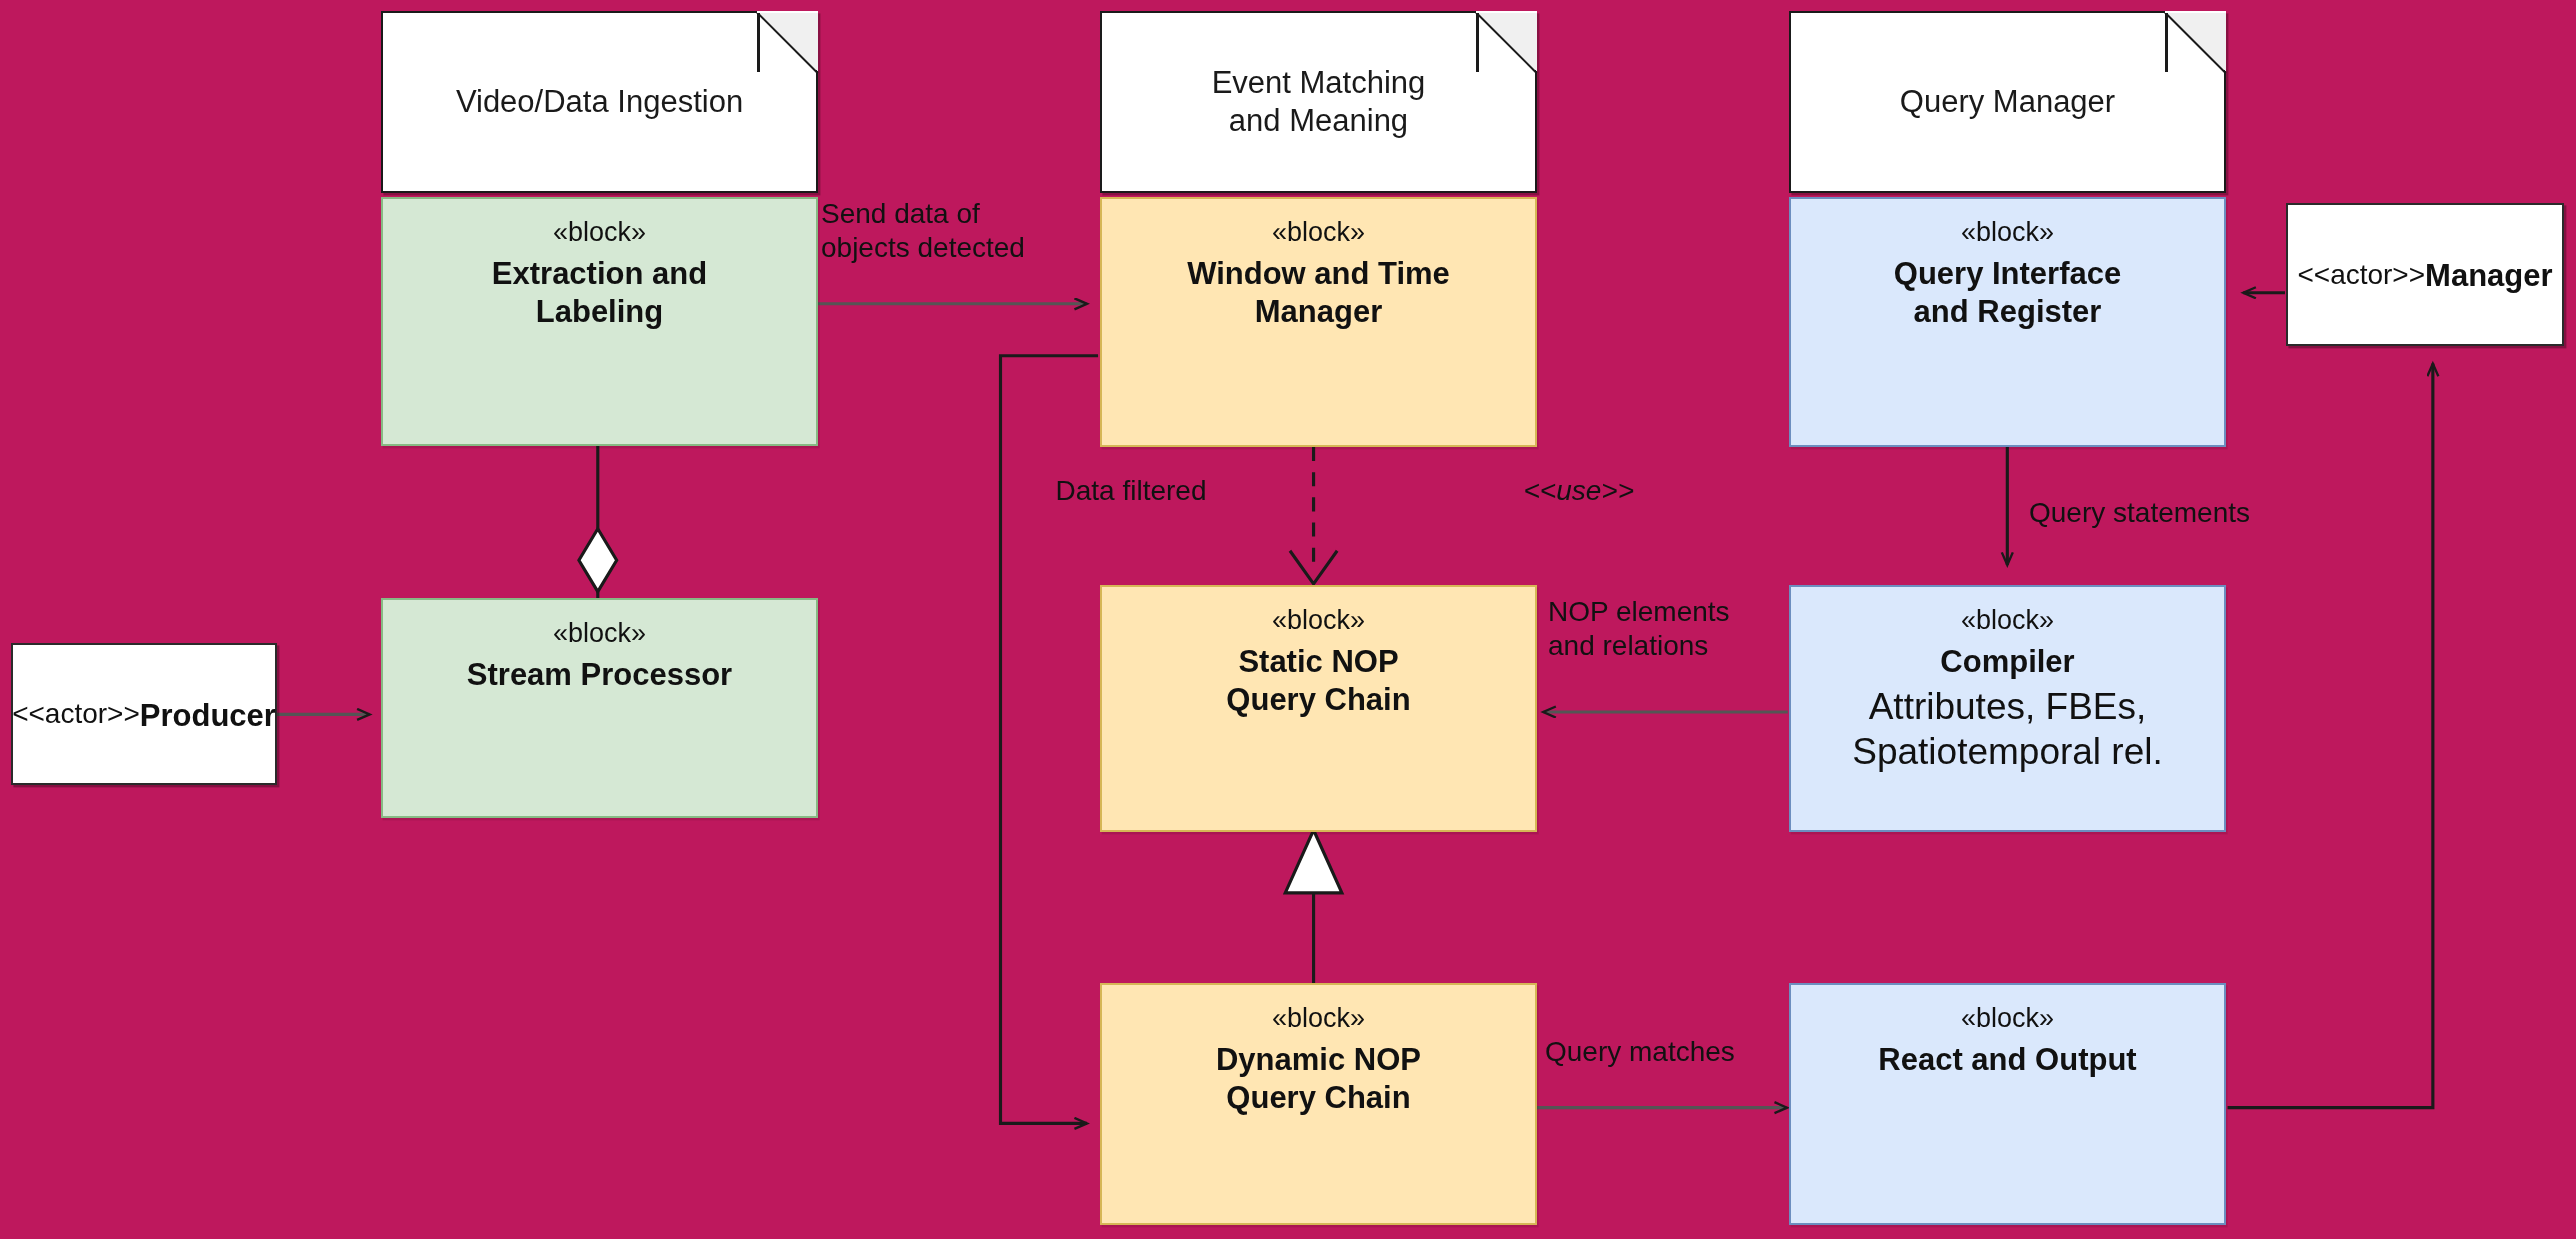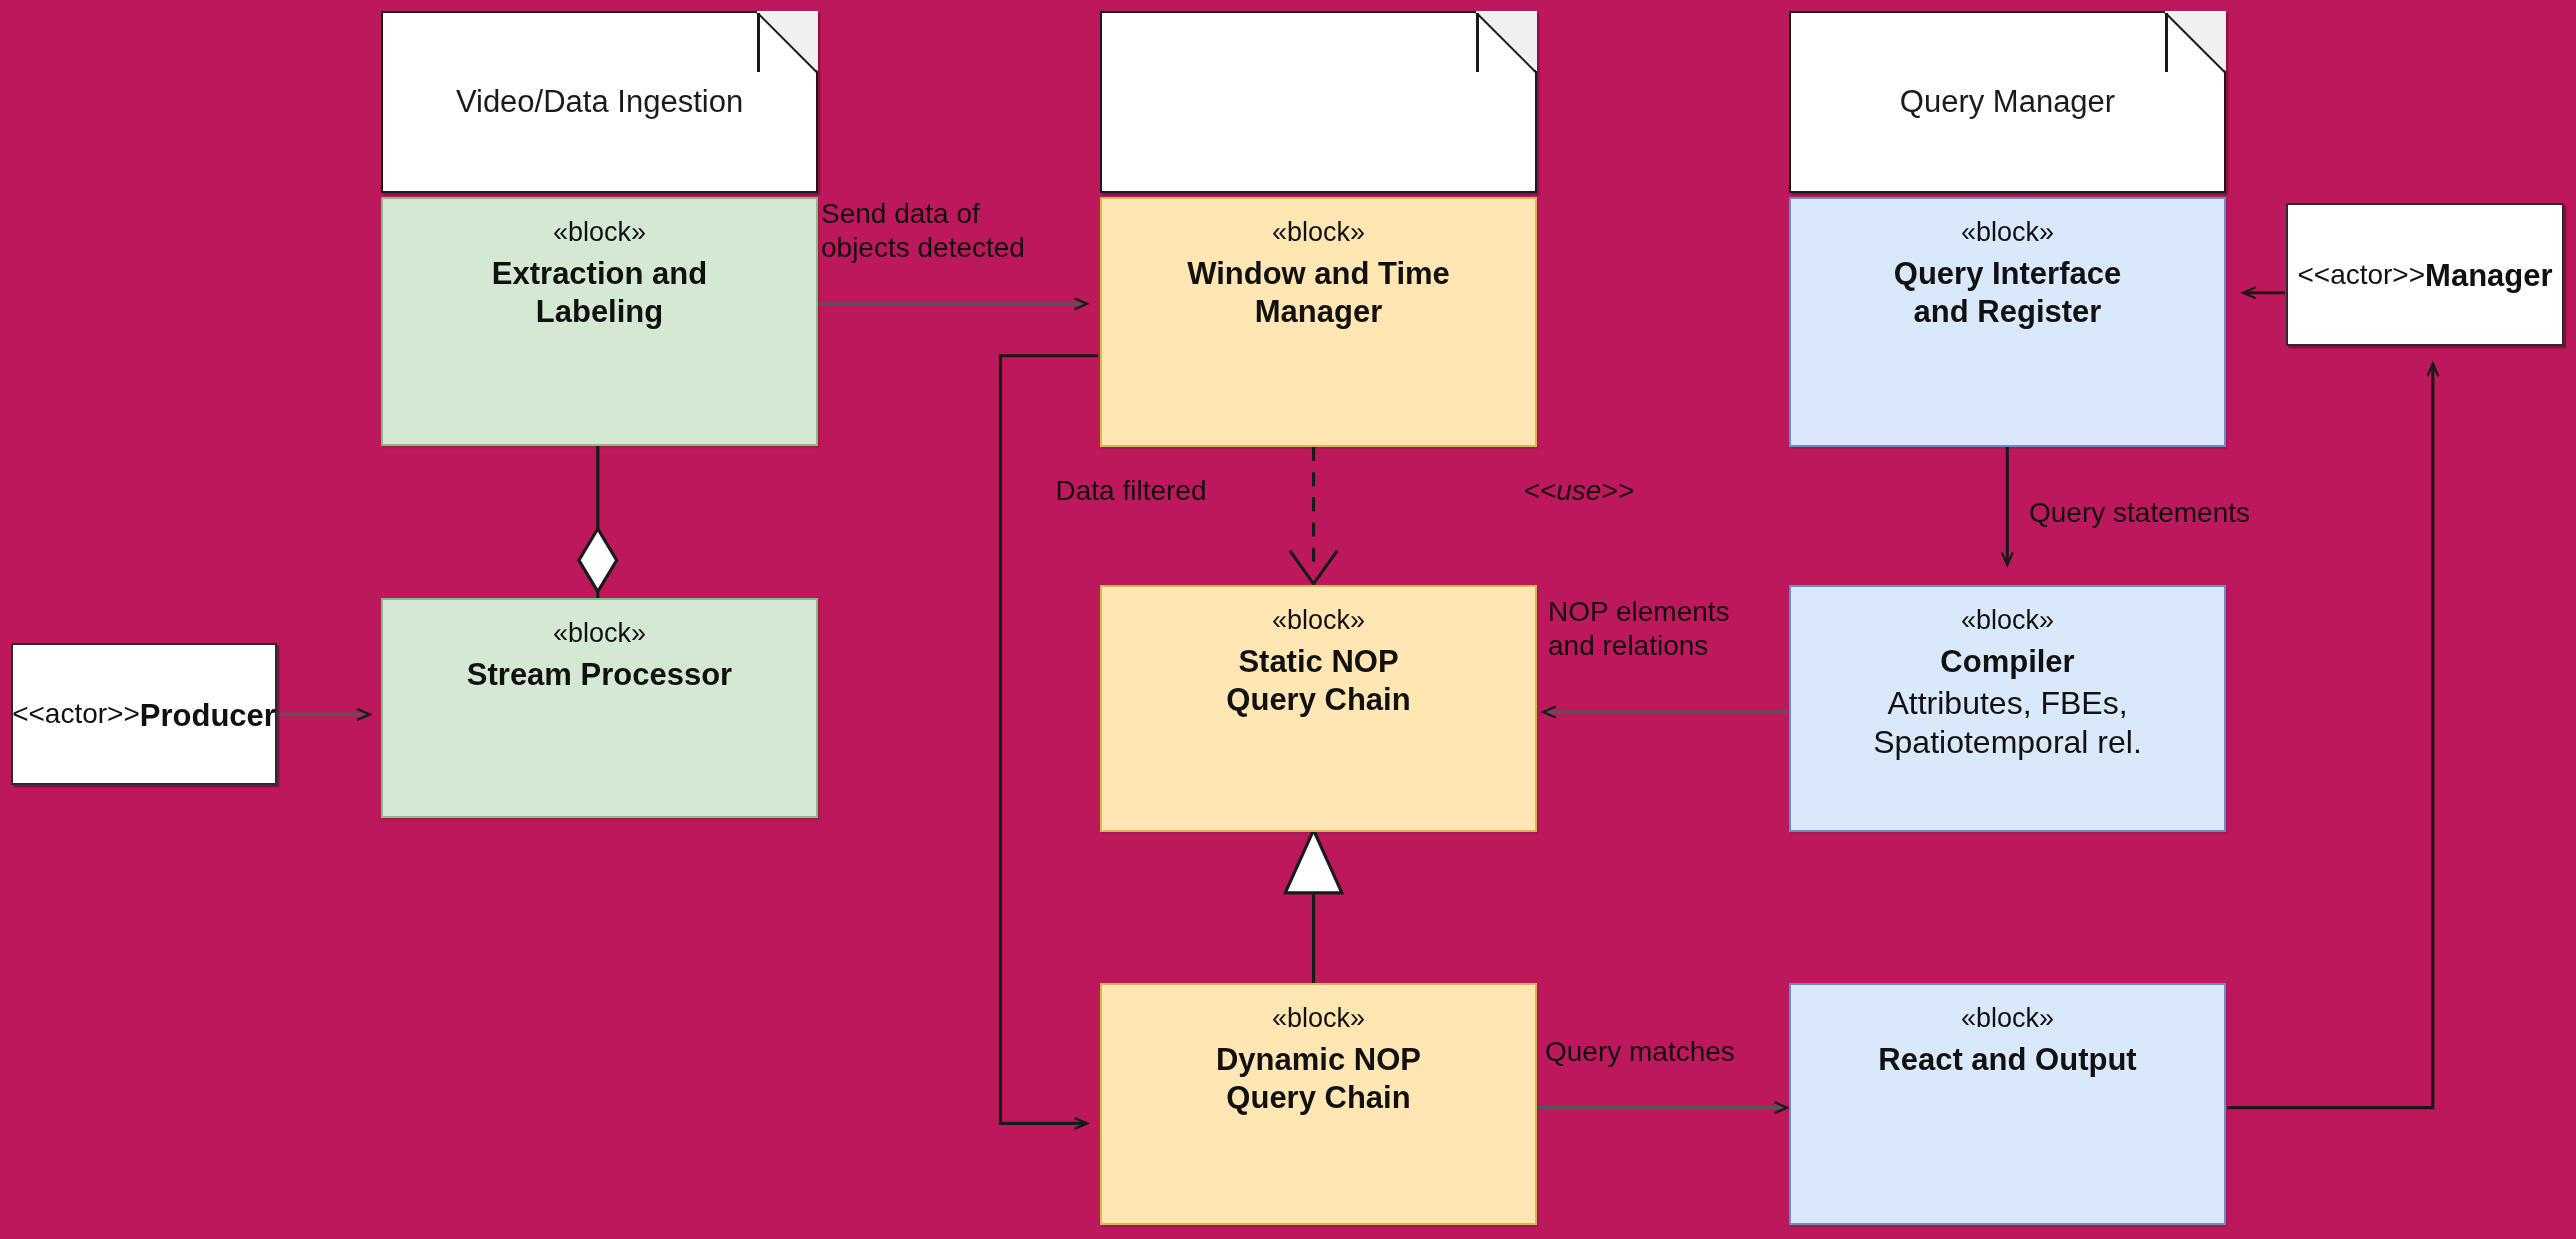--- a/index.html
+++ b/index.html
@@ -90,21 +90,21 @@
     margin-top: 17.3px;
   }
   .block .bname {
     font-size: 31px;
     font-weight: bold;
     line-height: 1.22;
     margin-top: 6.3px;
     padding: 0 6.3px;
   }
   .block .bdetail {
-    font-size: 32px;
+    font-size: 37px;
     font-weight: 400;
     line-height: 1.22;
     margin-top: 3.1px;
     padding: 0 4.7px;
   }
   .block.green  { background: #d5e8d4; border-color: #87ba84; }
   .block.yellow { background: #ffe6b3; border-color: #d6b656; }
   .block.blue   { background: #dae8fc; border-color: #6c8ebf; }
 
   
@@ -208,20 +208,22 @@
 
   <div class="note" style="left:381px; top:11px; width:437px; height:182px;">
     <span class="fold"></span>
     <span class="note-top-mask"></span>
     <span class="note-label">Video/Data Ingestion</span>
   </div>
 
   <div class="note" style="left:1100px; top:11px; width:437px; height:182px;">
     <span class="fold"></span>
     <span class="note-top-mask"></span>
+    <span class="note-label" style="white-space: pre-line;">Event Matching
+and Meaning</span>
   </div>
 
   <div class="note" style="left:1789px; top:11px; width:437px; height:182px;">
     <span class="fold"></span>
     <span class="note-top-mask"></span>
     <span class="note-label">Query Manager</span>
   </div>
 
   <div class="block green" style="left:381px; top:197px; width:437px; height:249px;">
     <div class="stereo">«block»</div>

